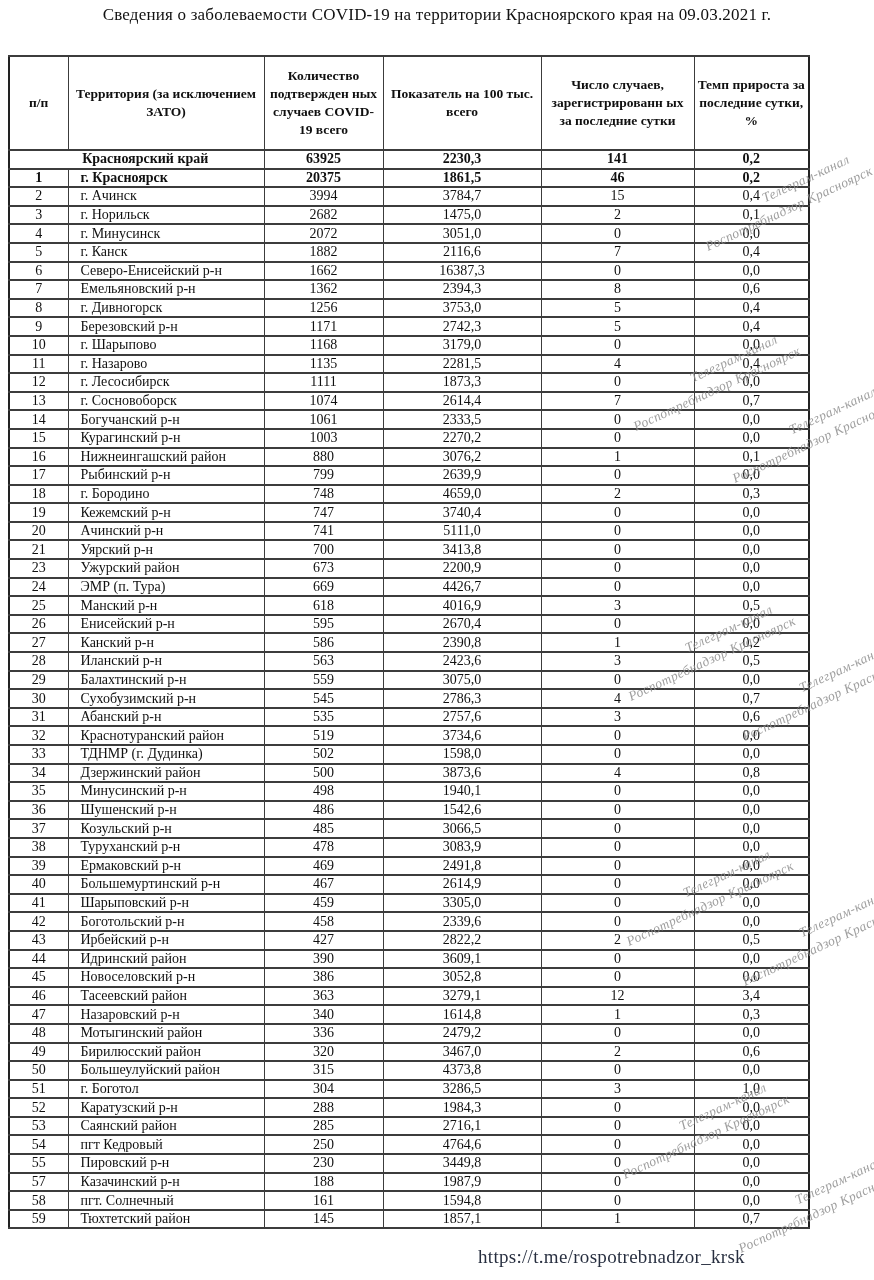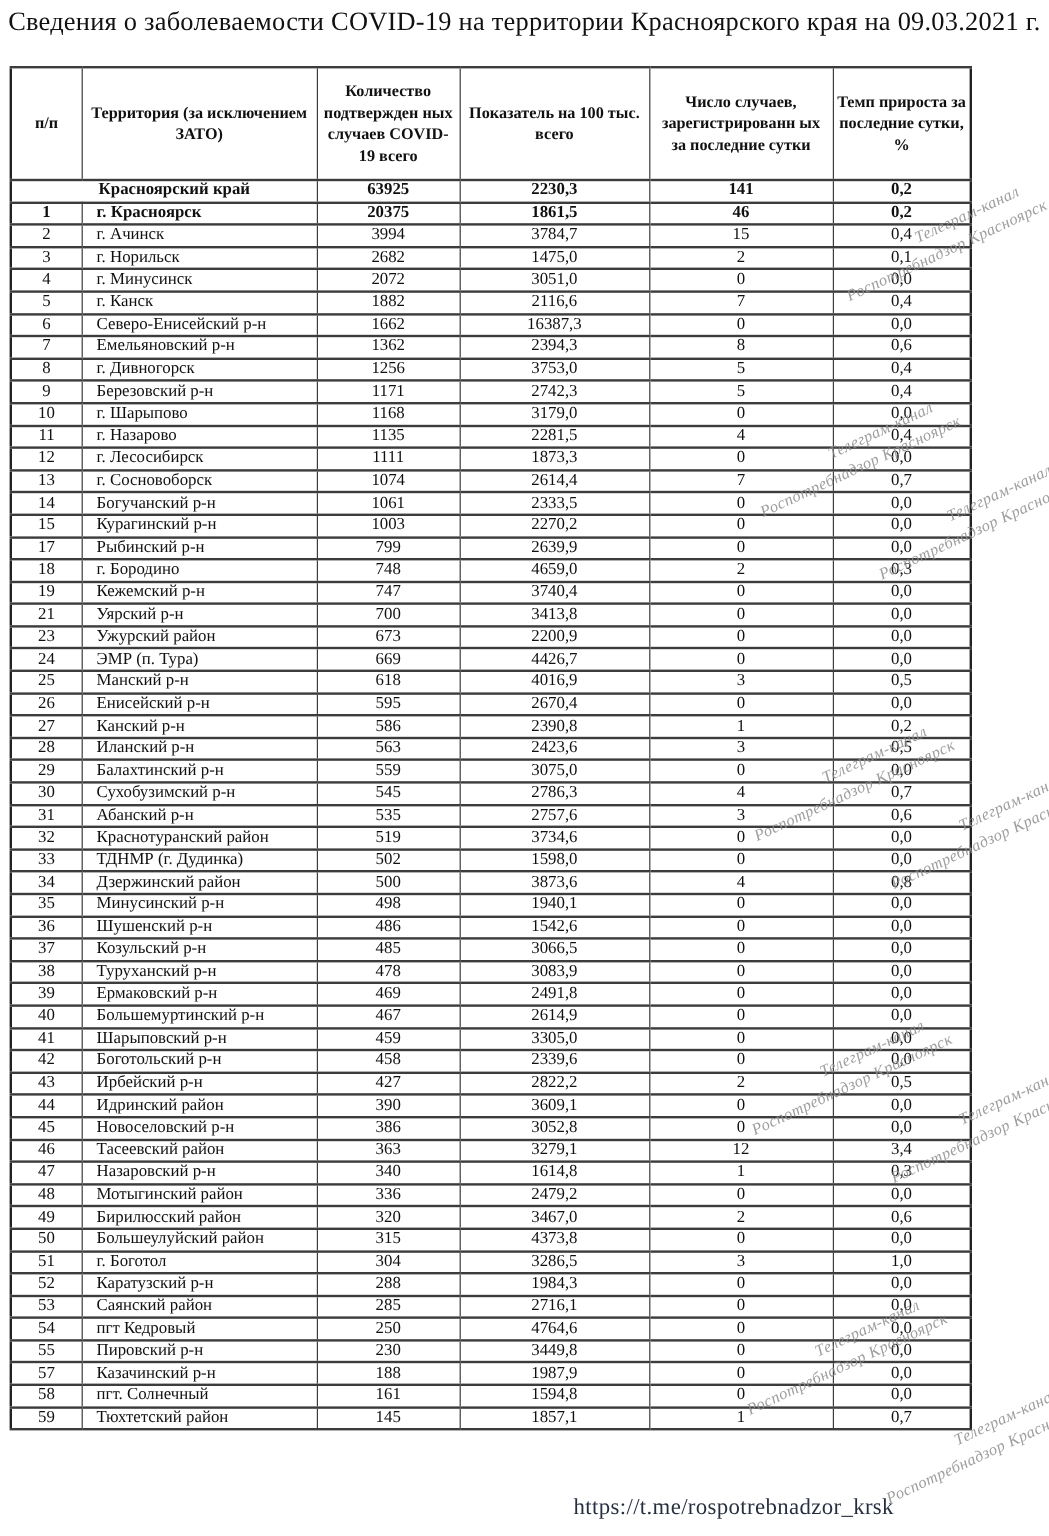--- a/index.html
+++ b/index.html
@@ -8,21 +8,21 @@
     background: #ffffff;
     overflow: hidden;
     font-family: "Liberation Serif", "DejaVu Serif", serif;
   }
   .page { position: absolute; inset: 0; width: 874px; height: 1280px; }
 
   .doc-title {
     position: absolute;
     top: 5px; left: 0; width: 874px;
     text-align: center;
-    font-size: 22px;
+    font-size: 17px;
     font-weight: normal;
     color: #111;
     letter-spacing: 0.2px;
   }
 
   table.covid {
     position: absolute;
     left: 8px; top: 55px;
     width: 800px;
     border-collapse: collapse;
@@ -233,20 +233,28 @@
         </tr>
         <tr>
           <td>15</td>
           <td class="territory">Курагинский р-н</td>
           <td>1003</td>
           <td>2270,2</td>
           <td>0</td>
           <td>0,0</td>
         </tr>
         <tr>
+          <td>16</td>
+          <td class="territory">Нижнеингашский район</td>
+          <td>880</td>
+          <td>3076,2</td>
+          <td>1</td>
+          <td>0,1</td>
+        </tr>
+        <tr>
           <td>17</td>
           <td class="territory">Рыбинский р-н</td>
           <td>799</td>
           <td>2639,9</td>
           <td>0</td>
           <td>0,0</td>
         </tr>
         <tr>
           <td>18</td>
           <td class="territory">г. Бородино</td>
@@ -257,20 +265,28 @@
         </tr>
         <tr>
           <td>19</td>
           <td class="territory">Кежемский р-н</td>
           <td>747</td>
           <td>3740,4</td>
           <td>0</td>
           <td>0,0</td>
         </tr>
         <tr>
+          <td>20</td>
+          <td class="territory">Ачинский р-н</td>
+          <td>741</td>
+          <td>5111,0</td>
+          <td>0</td>
+          <td>0,0</td>
+        </tr>
+        <tr>
           <td>21</td>
           <td class="territory">Уярский р-н</td>
           <td>700</td>
           <td>3413,8</td>
           <td>0</td>
           <td>0,0</td>
         </tr>
         <tr>
           <td>23</td>
           <td class="territory">Ужурский район</td>

